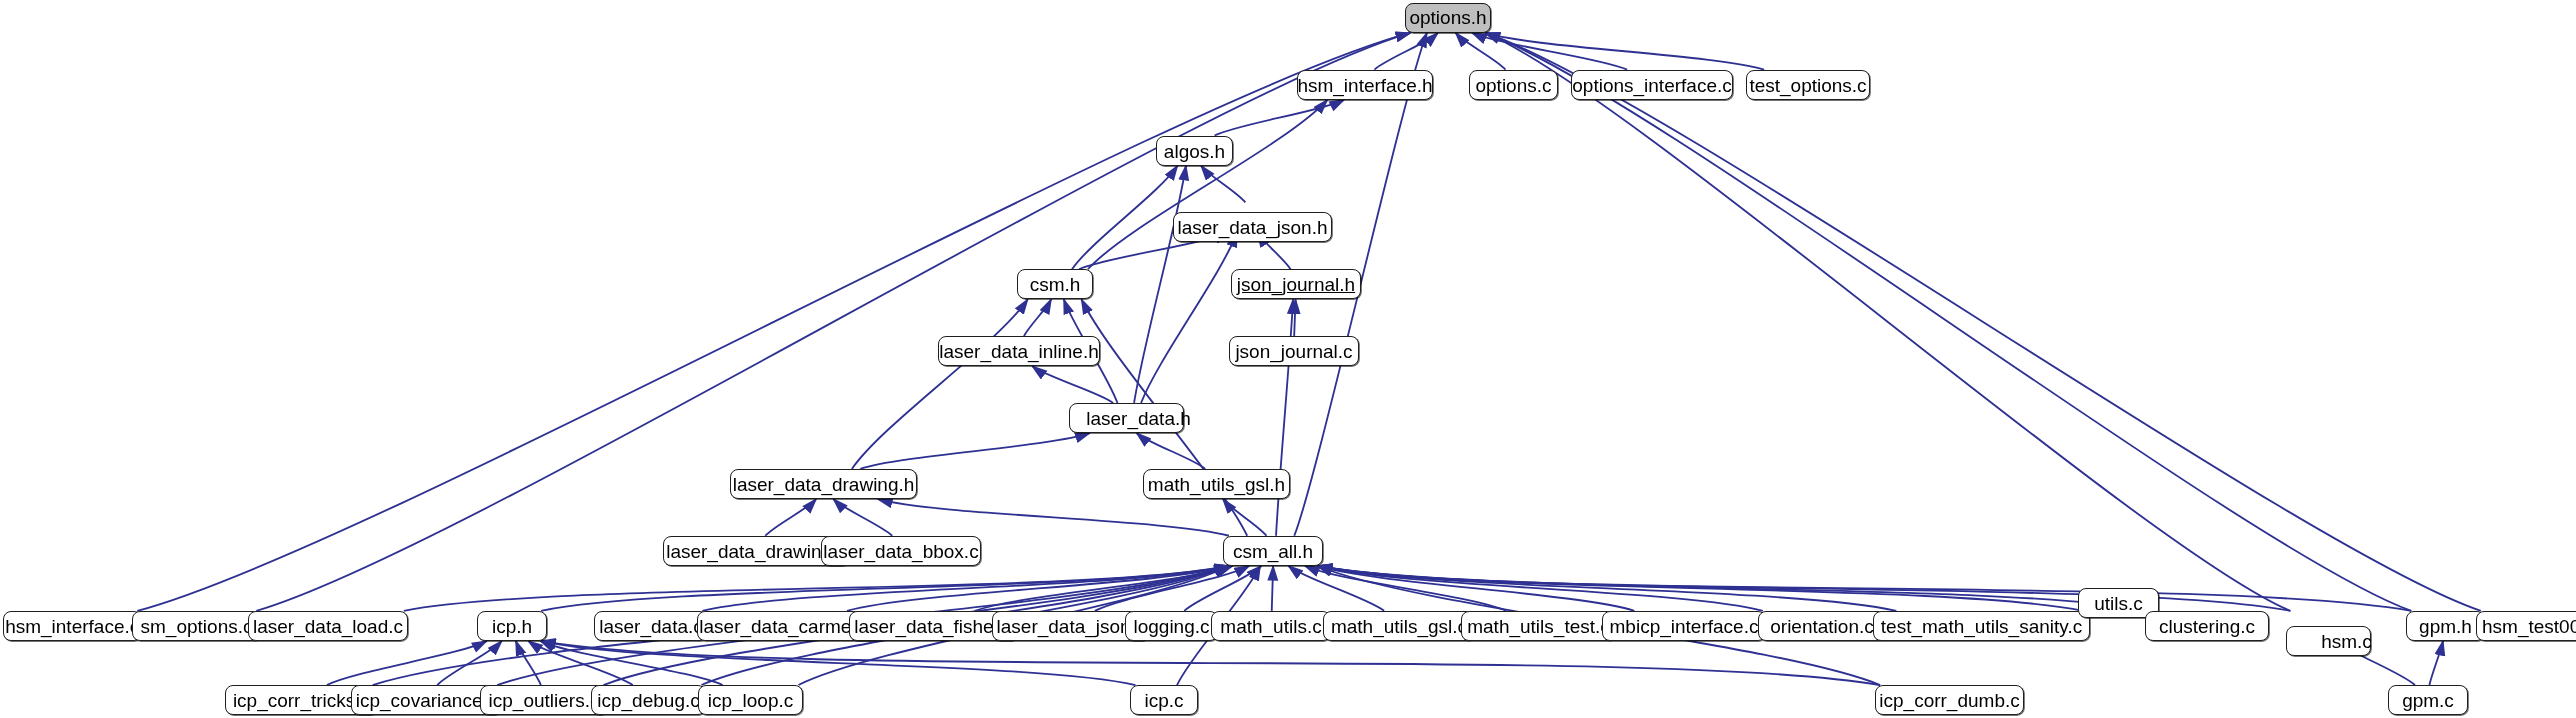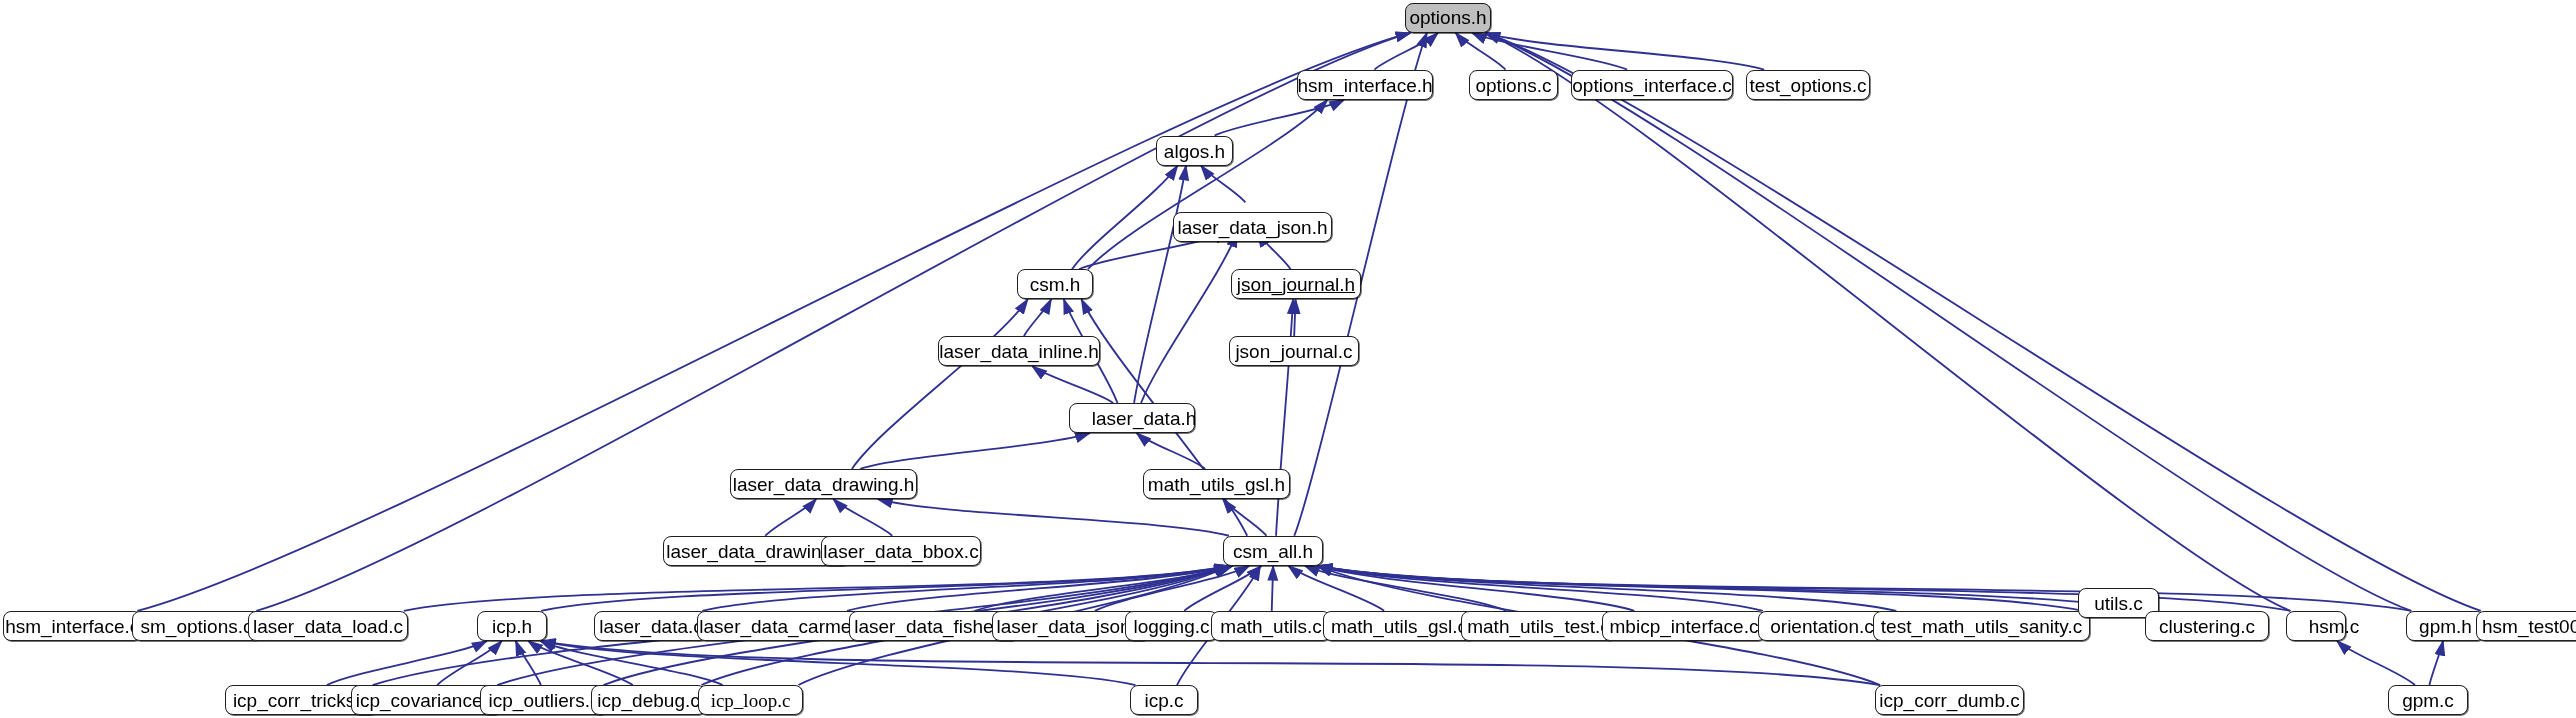--- a/index.html
+++ b/index.html
@@ -150,21 +150,21 @@
       </div>
       <div class="node" style="left: 1017px; top: 269px; width: 76px;">
         <span class="node-label">csm.h</span>
       </div>
       <div class="node" style="left: 1229px; top: 336px; width: 130px; text-align: center;">
         <span class="node-label">json_journal.c</span>
       </div>
       <div class="node" style="left: 938px; top: 336px; width: 162px;">
         <span class="node-label">laser_data_inline.h</span>
       </div>
-      <div class="node" style="left: 1069px; top: 403px; width: 126px; padding-left: 24px;">
+      <div class="node" style="left: 1069px; top: 403px; width: 115px; padding-left: 24px;">
         <span class="node-label">laser_data.h</span>
       </div>
       <div class="node" style="left: 1143px; top: 469px; width: 147px;">
         <span class="node-label">math_utils_gsl.h</span>
       </div>
       <div class="node" style="left: 730px; top: 469px; width: 187px;">
         <span class="node-label">laser_data_drawing.h</span>
       </div>
       <div class="node" style="left: 663px; top: 536px; width: 187px;">
         <span class="node-label">laser_data_drawing.c</span>
@@ -219,42 +219,42 @@
       </div>
       <div class="node" style="left: 1873px; top: 611px; width: 217px;">
         <span class="node-label">test_math_utils_sanity.c</span>
       </div>
       <div class="node" style="left: 2078px; top: 588px; width: 81px;">
         <span class="node-label">utils.c</span>
       </div>
       <div class="node" style="left: 2145px; top: 611px; width: 124px;">
         <span class="node-label">clustering.c</span>
       </div>
-      <div class="node" style="left: 2286px; top: 611px; width: 60px; padding-left: 36px;">
+      <div class="node" style="left: 2286px; top: 626px; width: 85px; padding-left: 36px;">
         <span class="node-label">hsm.c</span>
       </div>
       <div class="node" style="left: 2406px; top: 611px; width: 79px;">
         <span class="node-label">gpm.h</span>
       </div>
       <div class="node" style="left: 2476px; top: 611px; width: 125px;">
         <span class="node-label">hsm_test00.c</span>
       </div>
       <div class="node" style="left: 225px; top: 685px; width: 153px;">
         <span class="node-label">icp_corr_tricks.c</span>
       </div>
       <div class="node" style="left: 351px; top: 685px; width: 151px;">
         <span class="node-label">icp_covariance.c</span>
       </div>
       <div class="node" style="left: 480px; top: 685px; width: 128px;">
         <span class="node-label">icp_outliers.c</span>
       </div>
       <div class="node" style="left: 591px; top: 685px; width: 115px;">
         <span class="node-label">icp_debug.c</span>
       </div>
-      <div class="node" style="left: 698px; top: 685px; width: 105px; font-family: Liberation Serif, serif;">
+      <div class="node" style="left: 698px; top: 685px; width: 105px;">
         <span class="node-label">icp_loop.c</span>
       </div>
       <div class="node" style="left: 1130px; top: 685px; width: 68px;">
         <span class="node-label">icp.c</span>
       </div>
       <div class="node" style="left: 1875px; top: 685px; width: 149px;">
         <span class="node-label">icp_corr_dumb.c</span>
       </div>
       <div class="node" style="left: 2388px; top: 685px; width: 80px;">
         <span class="node-label">gpm.c</span>

